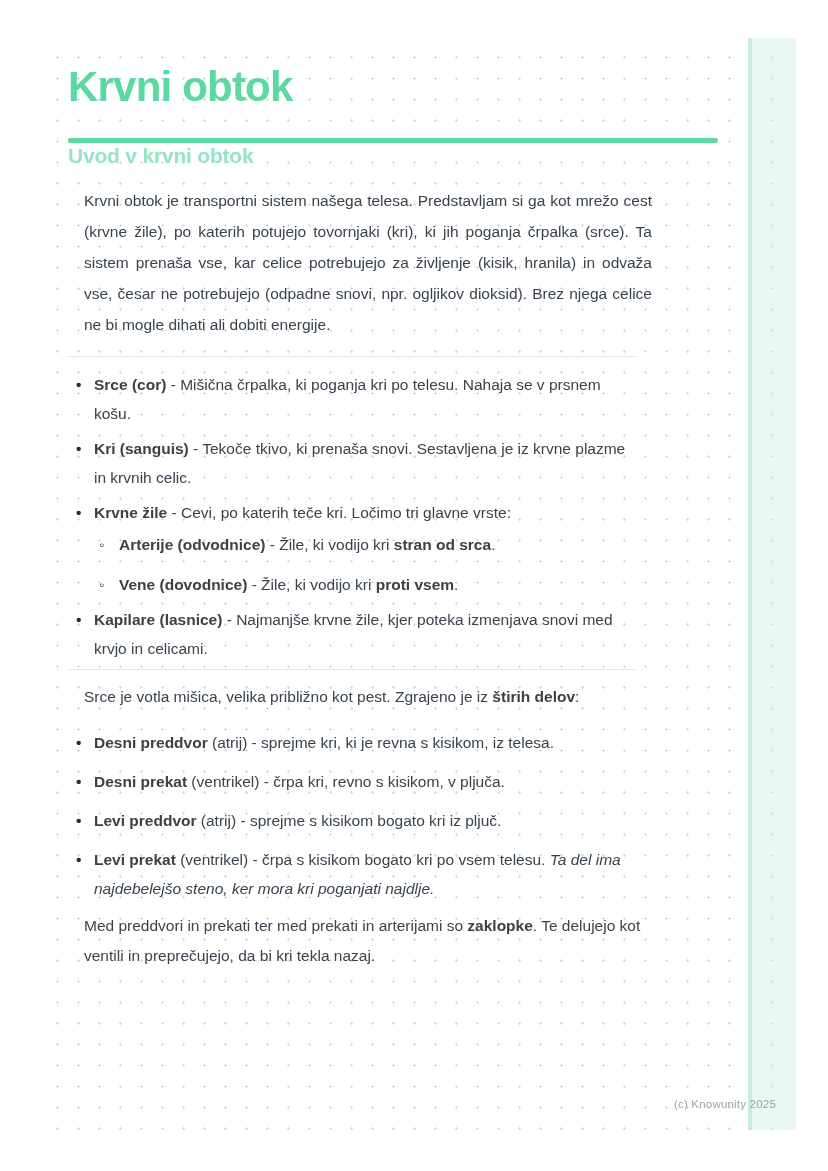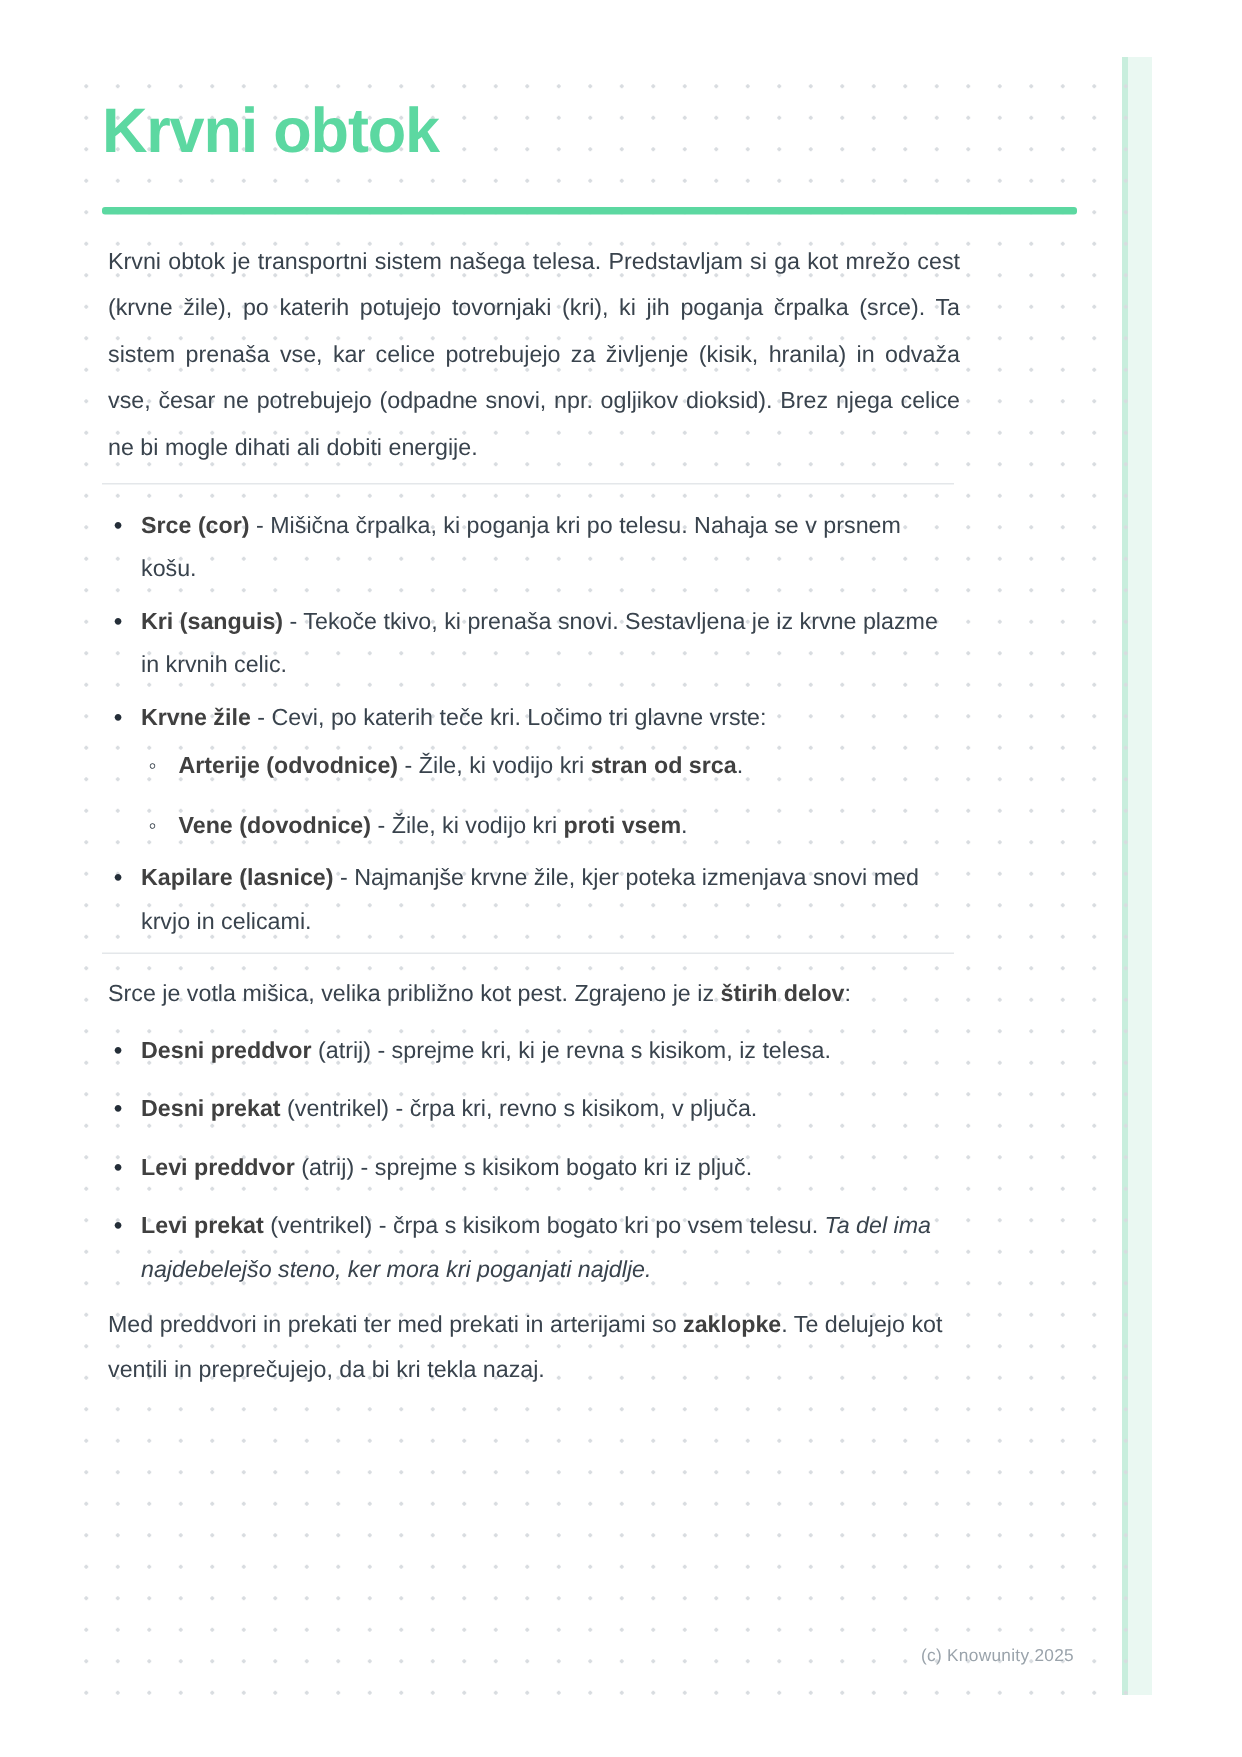--- a/index.html
+++ b/index.html
@@ -1,17 +1,17 @@
 <!DOCTYPE html>
 <html><head>
 <meta charset="utf-8">
 <style>
   html,body{margin:0;padding:0;background:#ffffff;}
   .page{
-    position:relative;width:768px;height:1171px;background:#ffffff;overflow:hidden;
+    position:relative;width:828px;height:1171px;background:#ffffff;overflow:hidden;
     font-family:"Liberation Sans", sans-serif;color:#39434d;
   }
   
   .margin-strip{
     position:absolute;left:748px;top:38px;width:44px;height:1092px;
     background:#eaf8f2;border-left:4px solid #c8eedd;z-index:0;
   }
   
   .dot-grid{
     position:absolute;left:38px;top:38px;width:754px;height:1092px;z-index:1;
@@ -32,21 +32,21 @@
     letter-spacing:-0.2px;margin:0;
   }
   .h2-intro{margin-top:37px;}
   .h2-key{margin-top:27px;}
   .h2-detail{margin-top:24px;}
   h3.subsec{
     font-size:19px;line-height:24px;font-weight:700;color:#a6ebcd;
     letter-spacing:-0.2px;margin:18px 0 0 0;
   }
 
-  p{margin:4px;font-size:15.5px;}
+  p{margin:16px;font-size:15.5px;}
   .p-intro{margin-top:16px;line-height:31px;text-align:justify;}
   .p-plain{margin-top:12px;line-height:30px;}
   .p-close{margin-top:8px;line-height:30px;}
 
   .divider{border:none;border-top:1px solid #e4e7ea;width:568px;margin:8px 0 0 0;}
   .divider-2{margin-top:6px;}
 
   ul.blist{list-style:none;margin:13px 0 0 0;padding:0;font-size:15.5px;line-height:29px;}
   ul.blist.parts{margin-top:8px;}
   ul.blist>li{position:relative;padding-left:26px;margin-bottom:6px;}
@@ -73,20 +73,21 @@
 <body>
 
 <div class="page">
   <div class="margin-strip"></div>
   <div class="dot-grid"></div>
 
   <div class="content">
     <h1 class="doc-title">Krvni obtok</h1>
     <div class="title-rule"></div>
 
+    <h2 class="sec h2-intro">Uvod v krvni obtok</h2>
     <p class="p-intro text-col">Krvni obtok je transportni sistem našega telesa. Predstavljam si ga kot mrežo cest (krvne žile), po katerih potujejo tovornjaki (kri), ki jih poganja črpalka (srce). Ta sistem prenaša vse, kar celice potrebujejo za življenje (kisik, hranila) in odvaža vse, česar ne potrebujejo (odpadne snovi, npr. ogljikov dioksid). Brez njega celice ne bi mogle dihati ali dobiti energije.</p>
 
     <hr class="divider">
 
     <ul class="blist text-col">
       <li>
         <span class="marker">•</span>
         <span><span class="b">Srce (cor)</span><span> - Mišična črpalka, ki poganja kri po telesu. Nahaja se v prsnem košu.</span></span>
       </li>
       <li>

